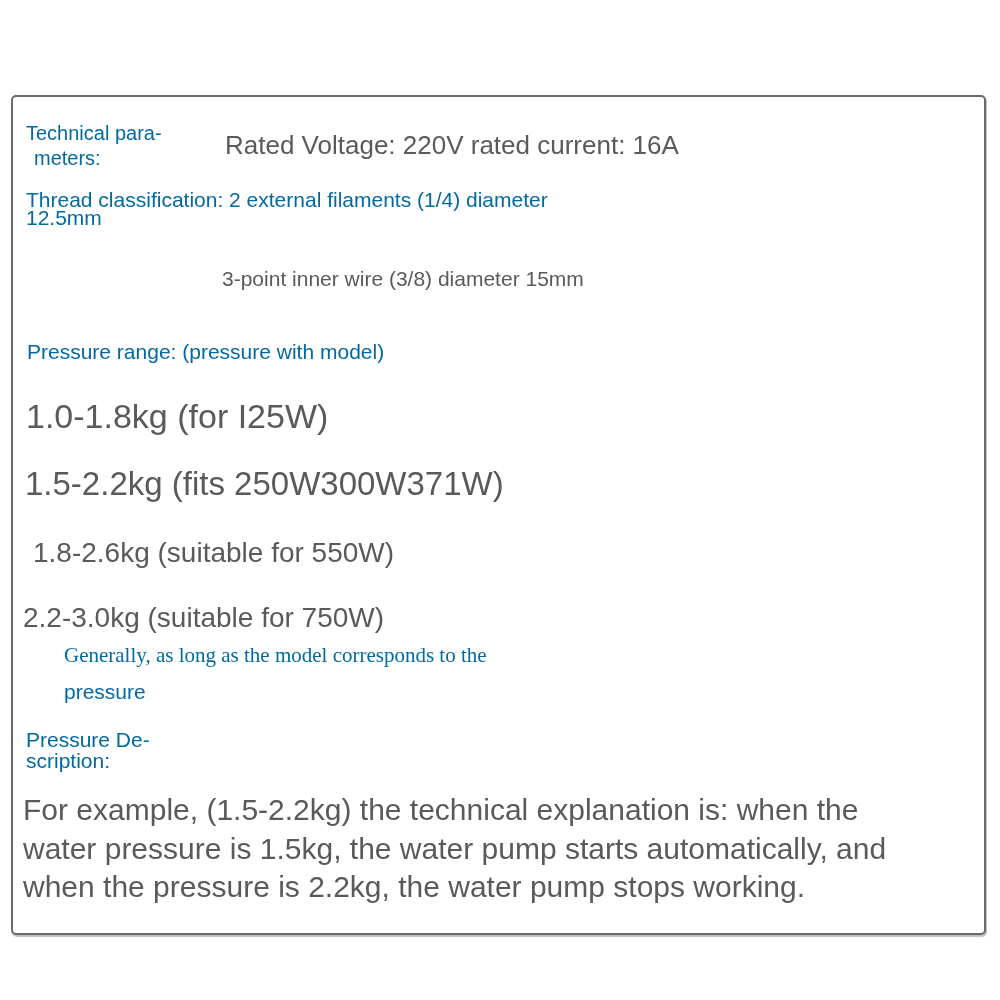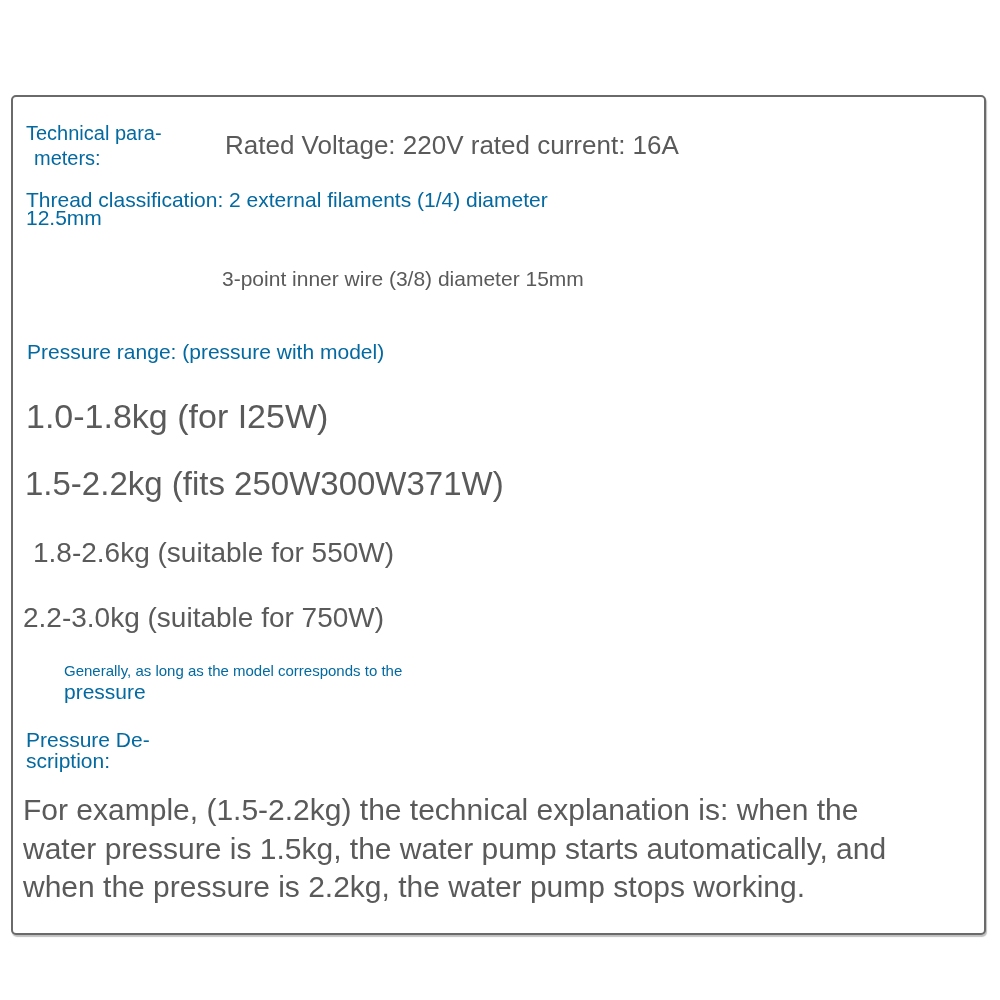--- a/index.html
+++ b/index.html
@@ -45,21 +45,21 @@
 <p class="t red" style="left:26px; top:188px; font-size:21px; line-height:24px;">Thread classification: 2 external filaments (1/4) diameter</p>
 <p class="t red" style="left:26px; top:206px; font-size:21px; line-height:24px;">12.5mm</p>
 <p class="t gray" style="left:222px; top:267px; font-size:21px; line-height:24px;">3-point inner wire (3/8) diameter 15mm</p>
 
 <p class="t red" style="left:27px; top:340px; font-size:21px; line-height:24px;">Pressure range: (pressure with model)</p>
 <p class="t gray" style="left:26px; top:397px; font-size:34px; line-height:38px;">1.0-1.8kg (for I25W)</p>
 <p class="t gray" style="left:25px; top:465px; font-size:33px; line-height:38px;">1.5-2.2kg (fits 250W300W371W)</p>
 <p class="t gray" style="left:25px; top:537px; font-size:28px; line-height:32px;margin-left:8px;">1.8-2.6kg (suitable for 550W)</p>
 <p class="t gray" style="left:23px; top:602px; font-size:28px; line-height:32px;">2.2-3.0kg (suitable for 750W)</p>
 
-<p class="t red" style="left:64px; top:660px; font-size:15px; line-height:22px;">Generally, as long as the model corresponds to the</p>
+<p class="t red" style="left:64px; top:644px; font-size:21px; line-height:22px;font-family:Liberation Serif, serif;">Generally, as long as the model corresponds to the</p>
 <p class="t red" style="left:64px; top:681px; font-size:21px; line-height:22px;">pressure</p>
 
 <p class="t red" style="left:26px; top:729px; font-size:21px; line-height:22px;">Pressure De-</p>
 <p class="t red" style="left:26px; top:750px; font-size:21px; line-height:22px;">scription:</p>
 
 <p class="t gray" style="left:23px; top:792px; font-size:30px; line-height:36px;">For example, (1.5-2.2kg) the technical explanation is: when the</p>
 <p class="t gray" style="left:23px; top:831px; font-size:30px; line-height:36px;">water pressure is 1.5kg, the water pump starts automatically, and</p>
 <p class="t gray" style="left:23px; top:869px; font-size:30px; line-height:36px;">when the pressure is 2.2kg, the water pump stops working.</p>
 
 </body></html>

